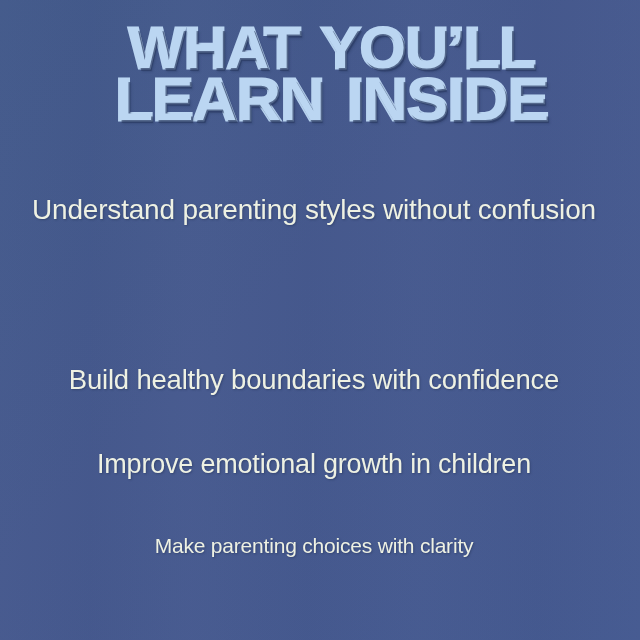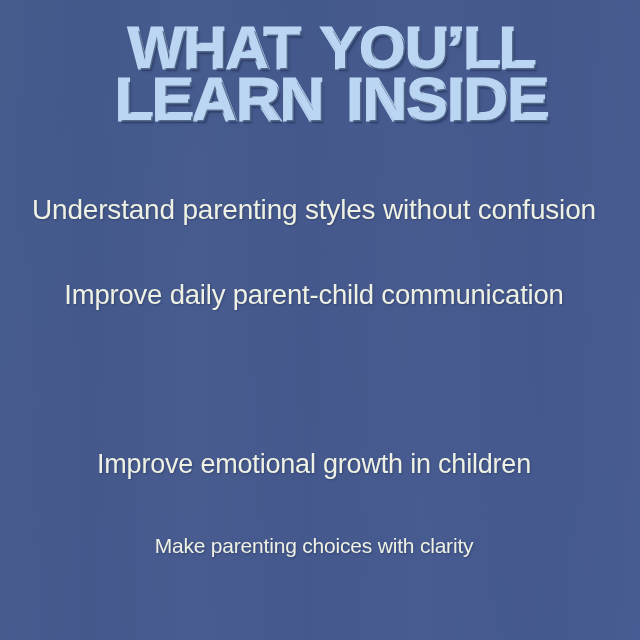--- a/index.html
+++ b/index.html
@@ -106,18 +106,18 @@
 
 <div id="slide">
 
   <div id="headline">
     <span class="hl-line line-1">WHAT YOU’LL</span>
     <span class="hl-line line-2">LEARN INSIDE</span>
   </div>
 
   <div id="points">
     <div class="point p0">Understand parenting styles without confusion</div>
-    <div class="point p1">Improve daily parent-child communication</div>
+    <div class="point p2">Build healthy boundaries with confidence</div>
     <div class="point p3">Improve emotional growth in children</div>
     <div class="point p4">Make parenting choices with clarity</div>
   </div>
 
 </div>
 
 </body></html>

